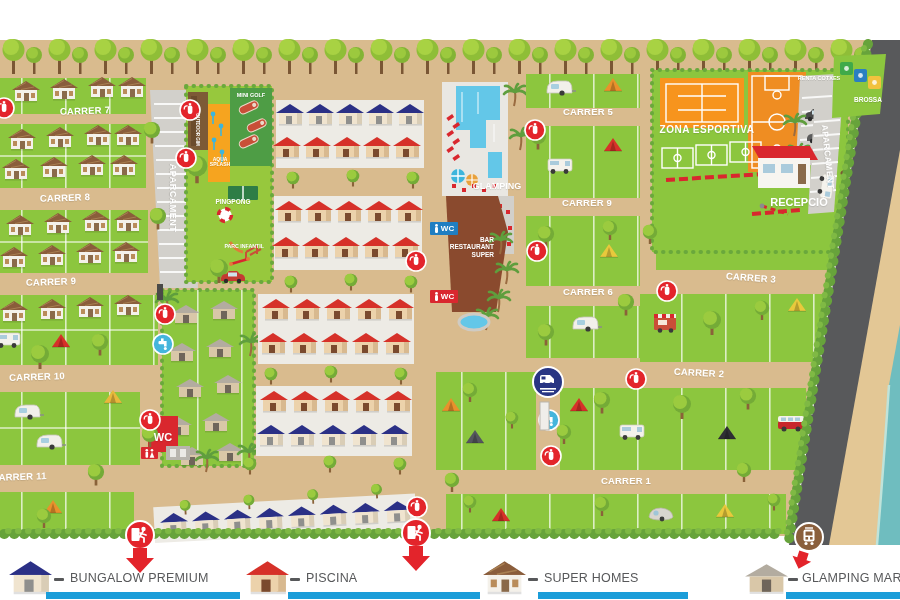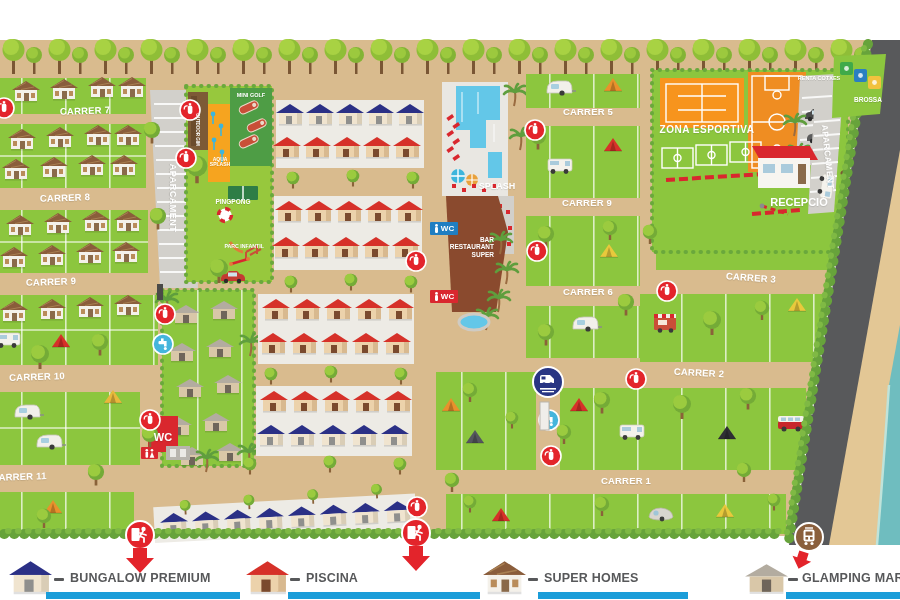--- a/index.html
+++ b/index.html
@@ -14,21 +14,21 @@
   .courtline{stroke:#fff;stroke-width:1.4;fill:none}
   .bush{stroke:#67a33b;stroke-width:10;stroke-linecap:round;stroke-dasharray:.5 9.5;fill:none}
   .bush2{stroke:#7fb944;stroke-width:6;stroke-linecap:round;stroke-dasharray:.5 9.5;fill:none}
   .lbl{position:absolute;font-weight:bold;color:#fff;text-align:center;white-space:nowrap;
        text-shadow:0 1px 1px rgba(0,0,0,.12)}
   .street{font-size:9.5px;letter-spacing:.2px}
   .wrap{white-space:normal;line-height:1.12}
   .tiny{transform-origin:0 0}
   .sign{position:absolute;display:flex;align-items:center;justify-content:center;gap:2px;
         border-radius:1px;color:#fff;font-weight:bold;font-size:8px}
-  .legend-label{position:absolute;color:#57585a;font-weight:bold;font-size:12.5px;
+  .legend-label{position:absolute;color:#57585a;font-weight:normal;font-size:12.5px;
                 letter-spacing:.2px;white-space:nowrap}
   .legend-dash{position:absolute;width:10px;height:3px;background:#57585a;border-radius:1px}
   .legend-bar{position:absolute;height:7px;background:#1b9dd9}
 </style>
 </head>
 <body>
 
 <div class="stage">
 
 <svg class="map" width="900" height="600" viewBox="0 0 900 600">
@@ -639,21 +639,21 @@
 
 <div class="lbl" style="left:130px;top:193px;width:86px;font-size:9px;letter-spacing:.5px;transform:rotate(90deg)">APARCAMENT</div>
 <div class="lbl" style="left:785px;top:152px;width:86px;font-size:8.5px;letter-spacing:.5px;transform:rotate(84deg)">APARCAMENT</div>
 
 <div class="lbl" style="left:648px;top:124px;width:118px;font-size:10px;letter-spacing:.5px">ZONA ESPORTIVA</div>
 <div class="lbl tiny" style="left:228px;top:92px;width:92px;font-size:11px;transform:scale(.5)">MINI GOLF</div>
 <div class="lbl tiny wrap" style="left:207px;top:156px;width:52px;font-size:10px;transform:scale(.5)">AQUA SPLASH</div>
 <div class="lbl tiny wrap" style="left:200px;top:112px;width:70px;font-size:9px;transform:rotate(90deg) scale(.5)">OUTDOOR GIM</div>
 <div class="lbl tiny" style="left:202px;top:198px;width:124px;font-size:13px;transform:scale(.5)">PINGPONG</div>
 <div class="lbl tiny wrap" style="left:212px;top:243px;width:104px;font-size:10.5px;text-align:right;transform:scale(.5)">PARC INFANTIL</div>
-<div class="lbl" style="left:468px;top:181px;width:58px;font-size:9px">SPLASH</div>
+<div class="lbl" style="left:468px;top:181px;width:58px;font-size:9px">GLAMPING</div>
 <div class="lbl tiny wrap" style="left:438px;top:236px;width:112px;font-size:13px;line-height:1.15;text-align:right;transform:scale(.5)">BAR RESTAURANT SUPER</div>
 <div class="lbl tiny wrap" style="left:796px;top:75px;width:92px;font-size:11px;transform:scale(.5)">RENTA COTXES</div>
 <div class="lbl tiny" style="left:842px;top:96px;width:104px;font-size:13px;transform:scale(.5)">BROSSA</div>
 <div class="lbl" style="left:766px;top:196px;width:66px;font-size:11px">RECEPCIÓ</div>
 
 <div class="sign" style="left:430px;top:222px;width:28px;height:13px;background:#1f7ec2">
   <svg width="5" height="9" viewBox="0 0 5 9">
         <circle cx="2.5" cy="1.4" r="1.4" fill="#fff"></circle>
         <rect x="1" y="3" width="3" height="6" rx="1.2" fill="#fff"></rect>
       </svg>

